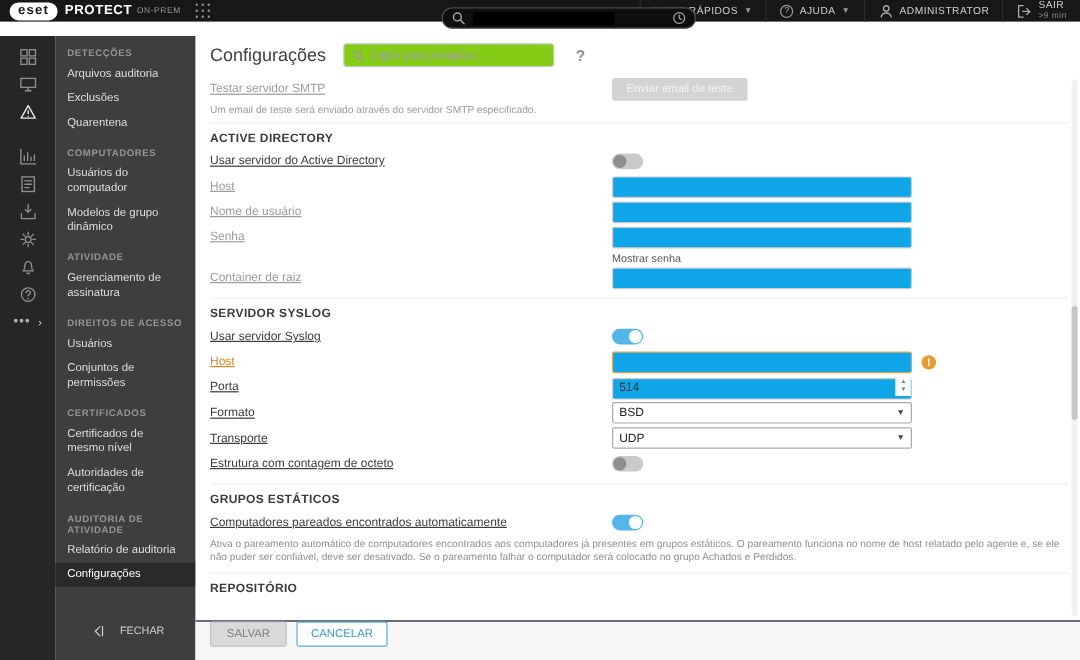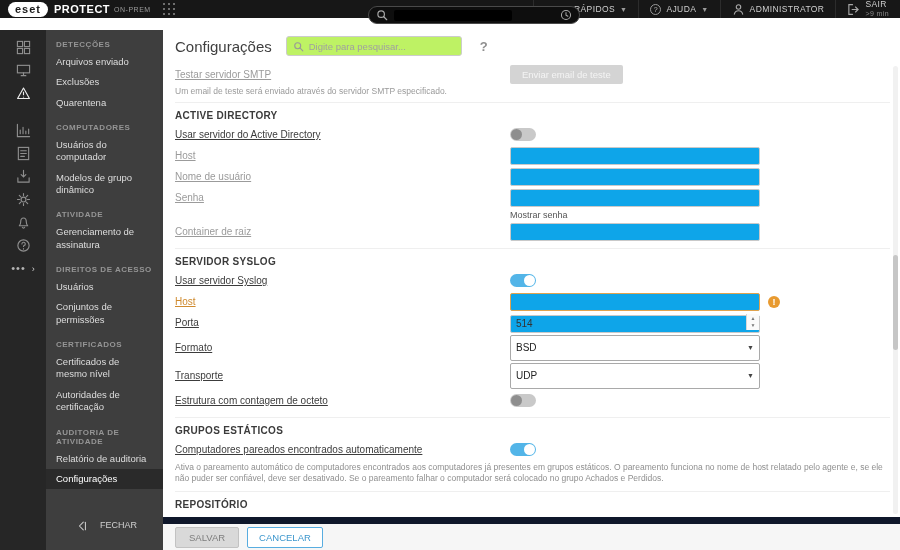--- a/index.html
+++ b/index.html
@@ -54,21 +54,21 @@
   .sb-item { font-size:9.5px; padding:4px 10px; line-height:1.3; cursor:pointer; }
   .sb-item.selected { background:#2a2a2a; color:#fff; }
   .sb-close { position:absolute; bottom:0; left:16px; width:100%; height:30px;
     display:flex; align-items:flex-start; gap:12px; padding:0 14px; color:#cfcfcf; font-size:9px; cursor:pointer; }
 
   
   .main { position:absolute; left:163px; top:30px; width:737px; height:520px; background:#fff; }
   .main-header { height:26px; display:flex; align-items:center; padding-left:12px; gap:14px; padding-top:6px; }
   .page-title { font-size:15px; color:#3f3f3f; }
   .hdr-search { width:176px; height:20px; border:1px solid #ccc; border-radius:3px;
-    display:flex; align-items:center; padding:0 6px; gap:5px; color:#999; background:#bef264; }
+    display:flex; align-items:center; padding:0 6px; gap:5px; color:#999; background:#84cc16; }
   .hdr-search input { border:none; outline:none; flex:1; font-size:9.5px; font-family:inherit;
     color:#444; background:transparent; }
   .hdr-search input::placeholder { color:#a0a0a0; }
   .hdr-help { font-size:13px; font-weight:bold; color:#8f8f8f; margin-left:4px; cursor:pointer; }
 
   .content { position:absolute; top:34px; bottom:33px; left:0; right:10px; padding-left:12px; overflow:hidden; }
   .row { display:flex; align-items:center; min-height:21px; padding:1px 0; }
   .lab { width:335px; font-size:10px; color:#3c3c3c; padding-right:10px; line-height:1.3;text-decoration:underline; }
   .lab.dim { color:#9b9b9b; }
   .lab.warn { color:#cf8a2e; }
@@ -82,35 +82,35 @@
     padding:0 5px; font-family:inherit; color:#333; outline:none; background:#0ea5e9; }
   .tin.err { border-color:#e0a34e; }
   .warn-badge { width:12px; height:12px; border-radius:50%; background:#e89a30; color:#fff;
     font-size:9px; font-weight:bold; display:flex; align-items:center; justify-content:center; margin-left:8px; }
   .num-wrap { position:relative; width:250px; }
   .num-wrap .tin { width:100%; padding-right:16px; }
   .spin { position:absolute; right:1px; top:1px; width:13px; height:16px; border-left:1px solid #d8d8d8;
     display:flex; flex-direction:column; align-items:center; justify-content:center;
     color:#777; font-size:5px; line-height:1.4; background:#fafafa; cursor:pointer; }
   .sel { width:250px; height:18px; border:1px solid #a9a9a9; border-radius:2px; display:flex;
-    align-items:center; justify-content:space-between; padding:12px 5px; font-size:10px; color:#222;
+    align-items:center; justify-content:space-between; padding:1px 5px; font-size:10px; color:#222;
     background:#fff; cursor:pointer; }
   .sel .ca { font-size:7px; color:#444; }
   .toggle { width:26px; height:13px; border-radius:7px; position:relative; cursor:pointer; display:inline-block; }
   .toggle.on { background:#53b5e8; }
   .toggle.on::after { content:""; position:absolute; right:1px; top:1px; width:11px; height:11px;
     border-radius:50%; background:#fff; }
   .toggle.off { background:#c9c9c9; }
   .toggle.off::after { content:""; position:absolute; left:1px; top:1px; width:11px; height:11px;
     border-radius:50%; background:#8e8e8e; }
   .show-pass { font-size:9px; color:#555; cursor:pointer; }
   .desc { font-size:8.5px; color:#8f8f8f; line-height:1.4; margin:2px 0 6px; padding-right:4px; }
 
   .footer { position:absolute; bottom:0; left:0; width:100%; height:33px; background:#f6f6f6;
-    border-top:7px solid #0f172a; display:flex; align-items:center; gap:8px; padding-left:12px; }
+    border-top:1px solid #0f172a; display:flex; align-items:flex-start; gap:8px; padding-left:12px; }
   .btn-save { background:#d9d9d9; border:1px solid #c2c2c2; color:#7d7d7d; font-size:9.5px;
     padding:4px 13px; border-radius:2px; font-family:inherit; cursor:pointer; }
   .btn-cancel { background:#fff; border:1px solid #58ade0; color:#3d97cd; font-size:9.5px;
     padding:4px 11px; border-radius:2px; font-family:inherit; cursor:pointer; }
 
   .vtrack { position:absolute; right:2px; top:36px; bottom:36px; width:5px; background:#f1f1f1; border-radius:3px; }
   .vthumb { position:absolute; right:2px; top:225px; width:5px; height:95px; background:#c6c6c6; border-radius:3px; cursor:grab; }
 </style>
 </head>
 <body>
@@ -226,21 +226,21 @@
       </svg>
     </span>
   <span class="more-row">
     <span class="more-dots">•••</span>
     <span class="more-chev">›</span>
   </span>
 </div>
 
 <div class="submenu">
   <div class="sb-title">DETECÇÕES</div>
-  <div class="sb-item">Arquivos enviado</div>
+  <div class="sb-item">Arquivos auditoria</div>
   <div class="sb-item">Exclusões</div>
   <div class="sb-item">Quarentena</div>
 
   <div class="sb-title">COMPUTADORES</div>
   <div class="sb-item">Usuários do computador</div>
   <div class="sb-item">Modelos de grupo dinâmico</div>
 
   <div class="sb-title">ATIVIDADE</div>
   <div class="sb-item">Gerenciamento de assinatura</div>
 

